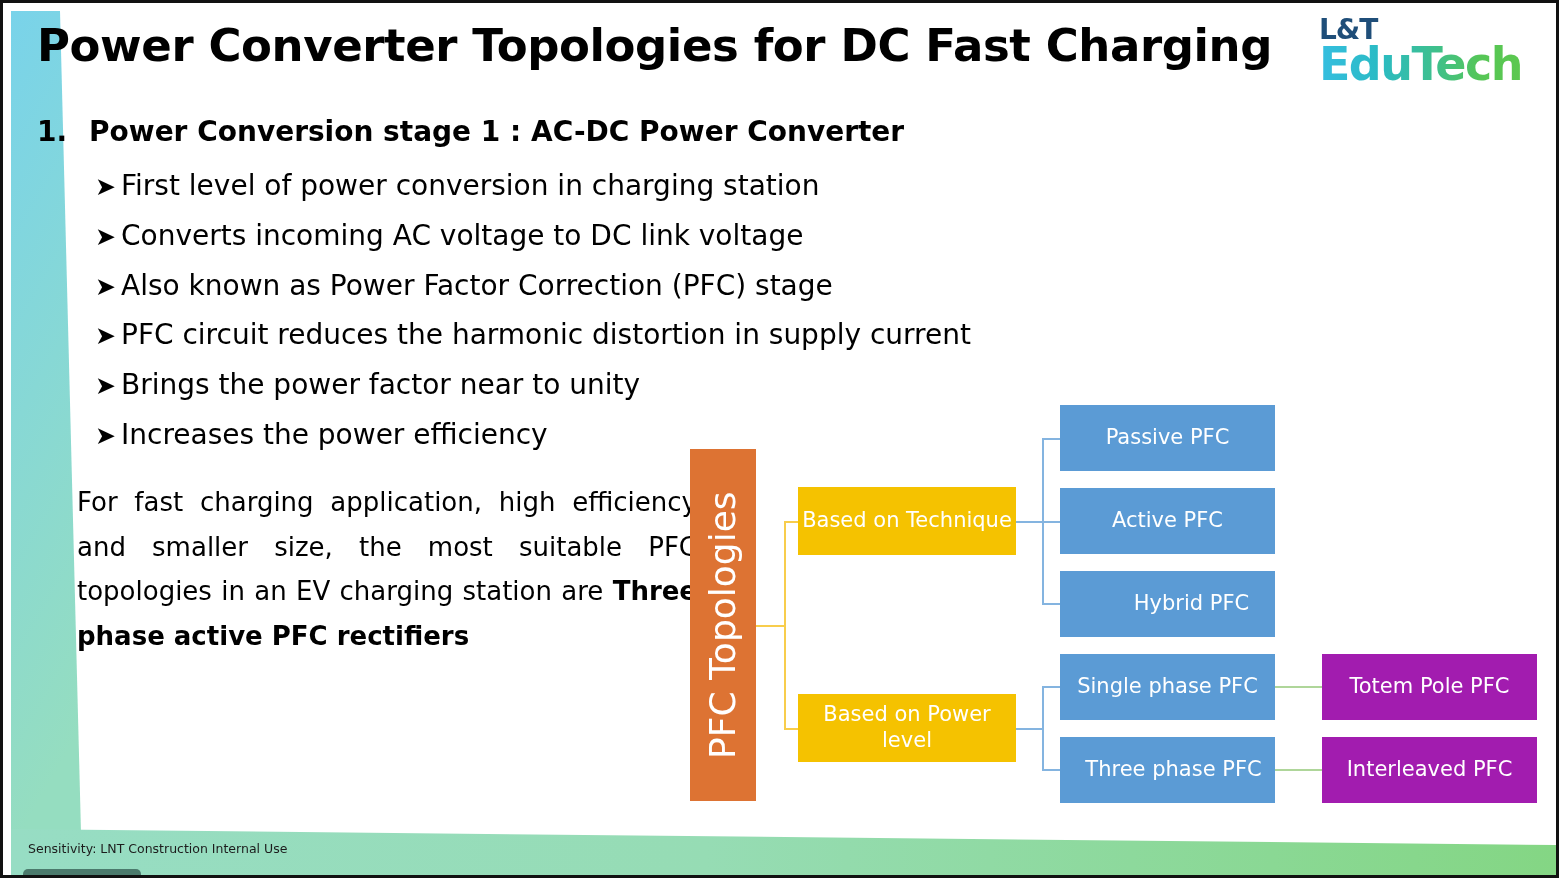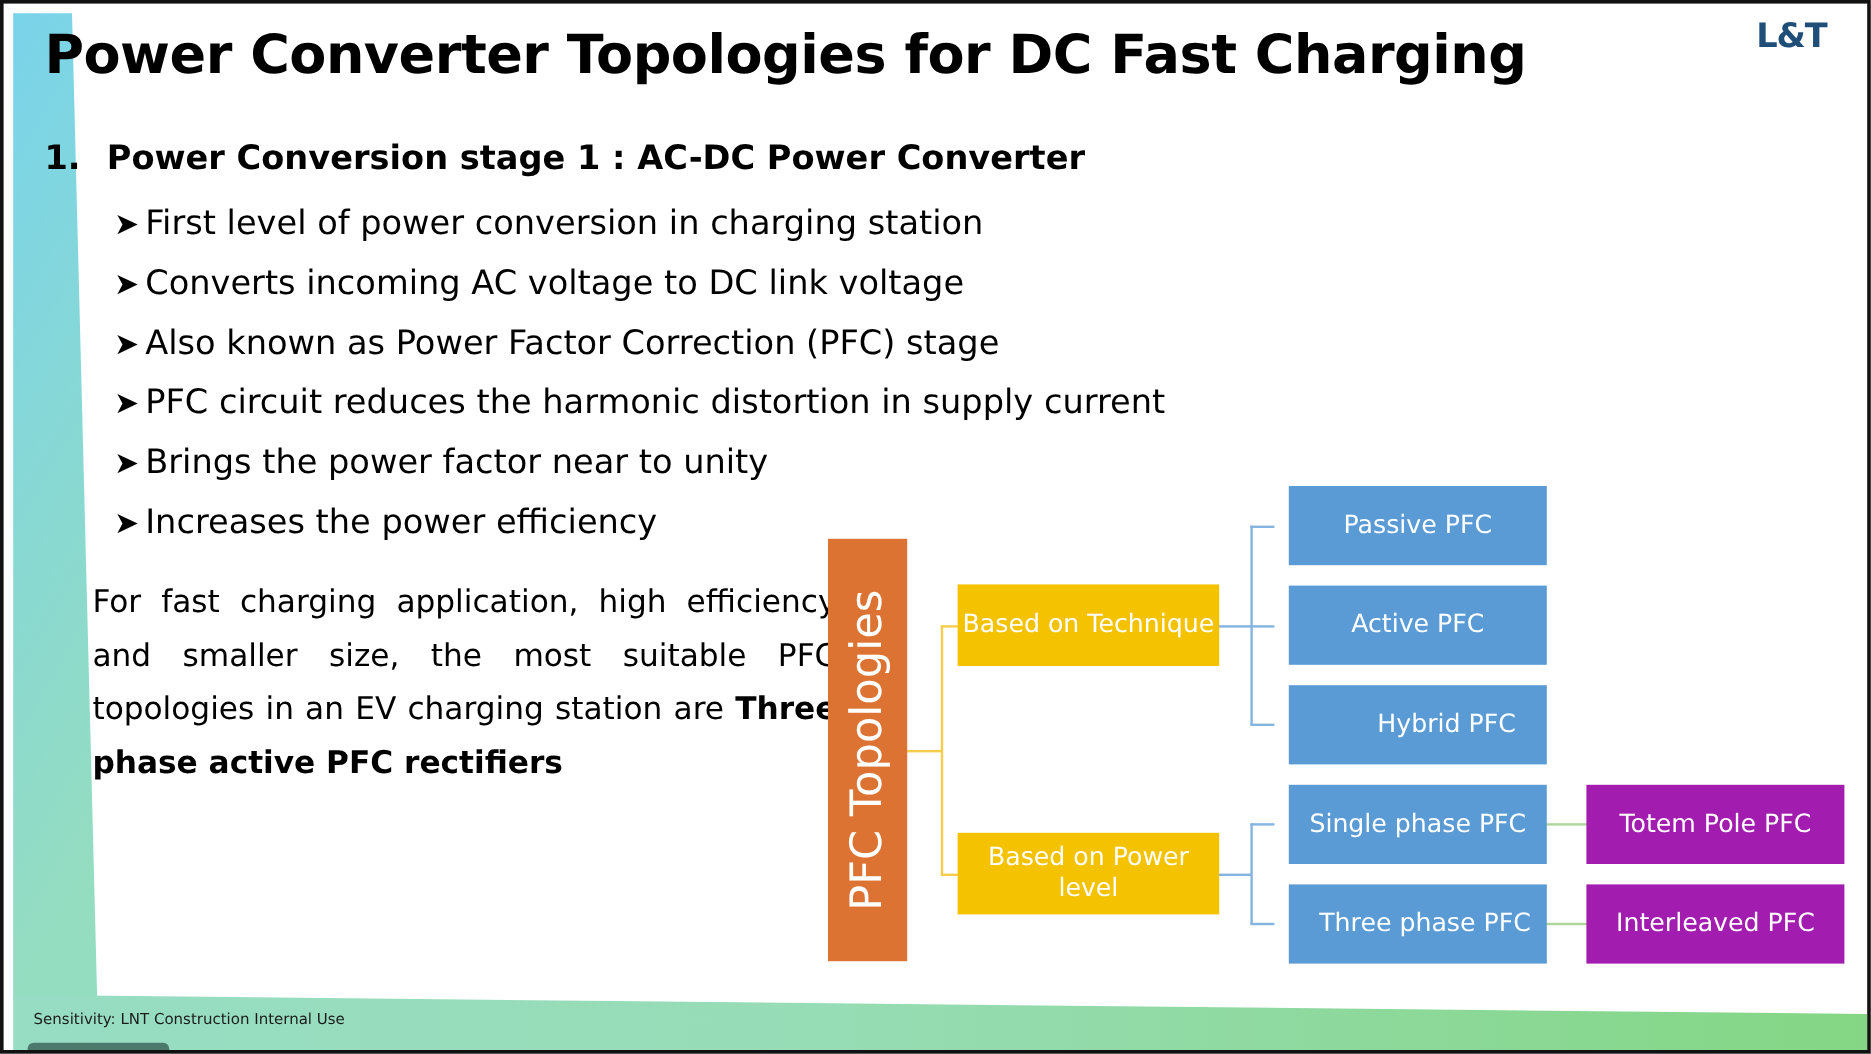--- a/index.html
+++ b/index.html
@@ -80,21 +80,21 @@
     text-align:center;color:#ffffff;
     font-family:"DejaVu Sans",sans-serif;
     font-size:21px;line-height:1.22;
   }
   .node.orange{
     background:#DD7333;
     writing-mode:vertical-rl;transform:rotate(180deg);
     font-size:36px;
   }
   .node.yellow{background:#F5C200;}
-  .node.blue{background:#5B9BD5;margin-left:14px;}
+  .node.blue{background:#5B9BD5;}
   .node.green{background:#a21caf;}
 
   .conn{position:absolute;}
   .conn.v-yellow{background:#F8CD4C;width:2px;}
   .conn.h-yellow{background:#F8CD4C;height:2px;}
   .conn.v-blue{background:#84B4E0;width:2px;}
   .conn.h-blue{background:#84B4E0;height:2px;}
   .conn.h-green{background:#AFD69A;height:2px;}
 
   
@@ -126,20 +126,21 @@
       </linearGradient>
     </defs>
     <polygon points="8,8 57,8 78,830 8,830" fill="url(#wedgeGrad)"></polygon>
     <polygon points="8,826 1553,842 1553,873 8,873" fill="url(#bandGrad)"></polygon>
   </svg>
 
   <div id="title">Power Converter Topologies for DC Fast Charging</div>
 
   <div id="logo">
     <div class="lt">L&amp;T</div>
+    <div class="edutech">EduTech</div>
   </div>
 
   <div id="heading">
     <span class="num">1.</span><span>Power Conversion stage 1 : AC-DC Power Converter</span>
   </div>
 
   <div id="bullets">
     <div class="bullet"><span class="arrow">➤</span><span>First level of power conversion in charging station</span></div>
     <div class="bullet"><span class="arrow">➤</span><span>Converts incoming AC voltage to DC link voltage</span></div>
     <div class="bullet"><span class="arrow">➤</span><span>Also known as Power Factor Correction (PFC) stage</span></div>

